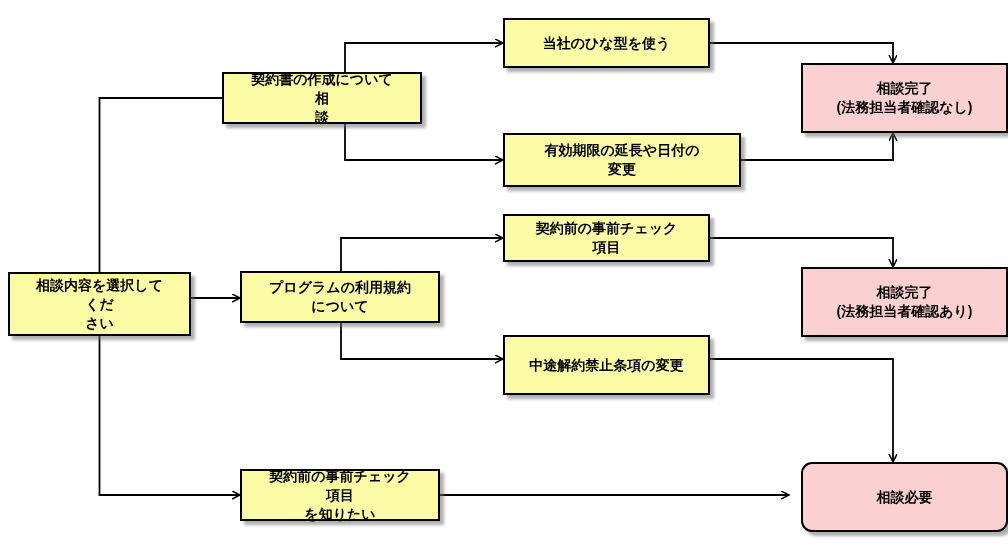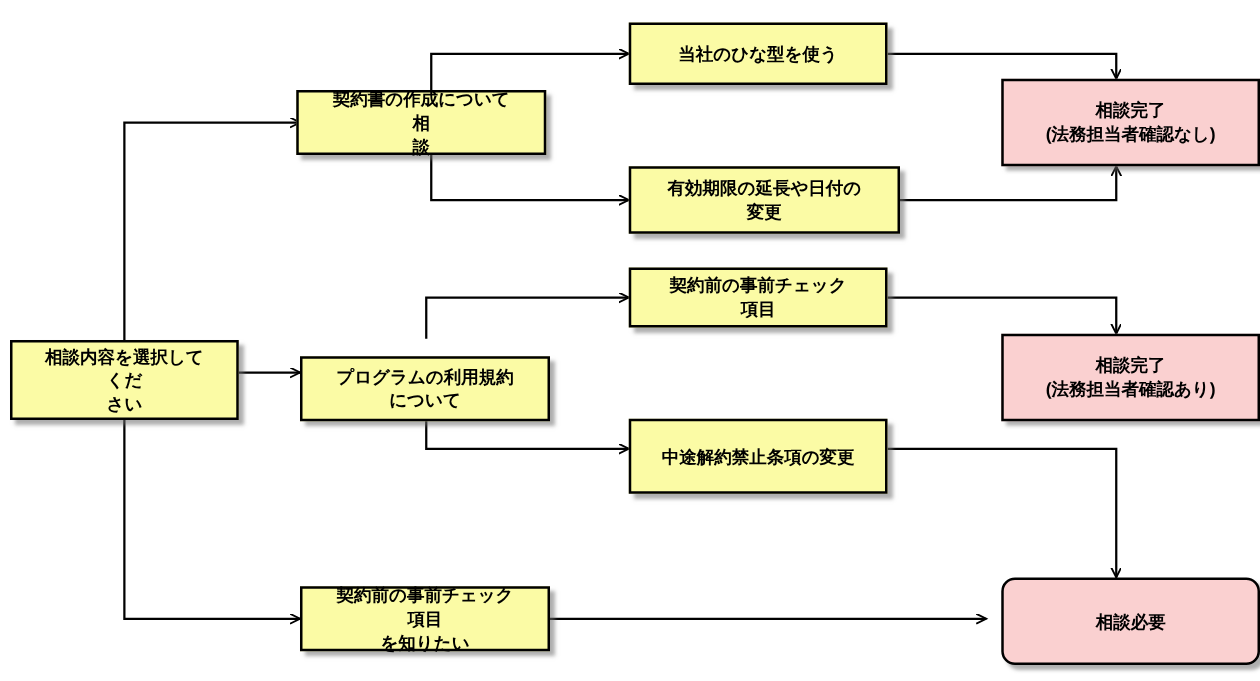--- a/index.html
+++ b/index.html
@@ -65,40 +65,40 @@
       <path d="M710,359 L893,359 L893,462" marker-end="url(#arr)"></path>
       <path d="M440,495 L789,495" marker-end="url(#arr)"></path>
     </g>
   </svg>
 
   <div class="node yellow" style="left:8px;   top:272px; width:183px; height:64px;">
     <span>相談内容を選択してくだ
 さい</span>
   </div>
 
-  <div class="node yellow" style="left:237px; top:72px;  width:200px; height:52px;">
+  <div class="node yellow" style="left:222px; top:72px;  width:200px; height:52px;">
     <span>契約書の作成について相
 談</span>
   </div>
 
-  <div class="node yellow" style="left:240px; top:285px; width:200px; height:52px;">
+  <div class="node yellow" style="left:240px; top:271px; width:200px; height:52px;">
     <span>プログラムの利用規約
 について</span>
   </div>
 
   <div class="node yellow" style="left:240px; top:469px; width:200px; height:52px;justify-content:flex-end;">
     <span>契約前の事前チェック項目
 を知りたい</span>
   </div>
 
   <div class="node yellow" style="left:503px; top:18px;  width:207px; height:50px;">
     <span>当社のひな型を使う</span>
   </div>
 
-  <div class="node yellow" style="left:503px; top:133px; width:217px; height:54px;">
+  <div class="node yellow" style="left:503px; top:133px; width:238px; height:54px;">
     <span>有効期限の延長や日付の
 変更</span>
   </div>
 
   <div class="node yellow" style="left:503px; top:214px; width:207px; height:48px;">
     <span>契約前の事前チェック項目</span>
   </div>
 
   <div class="node yellow" style="left:503px; top:335px; width:207px; height:60px;">
     <span>中途解約禁止条項の変更</span>

